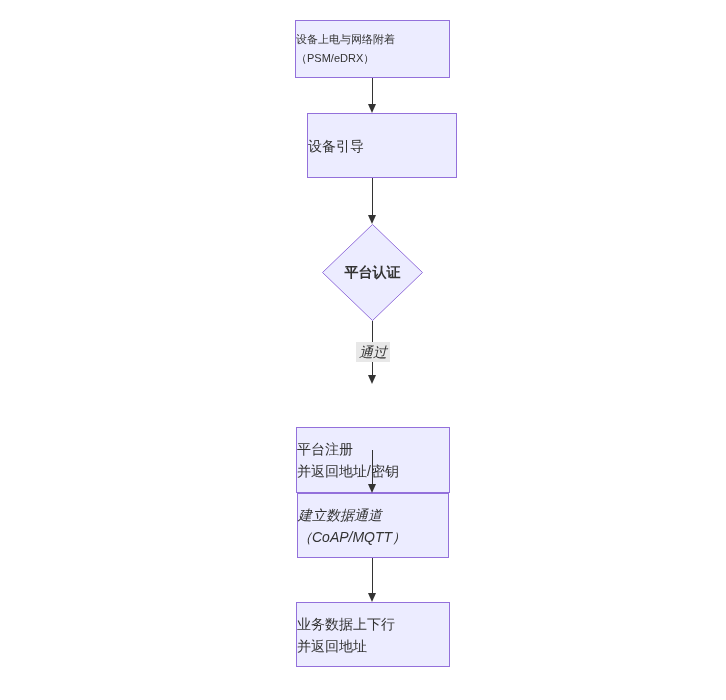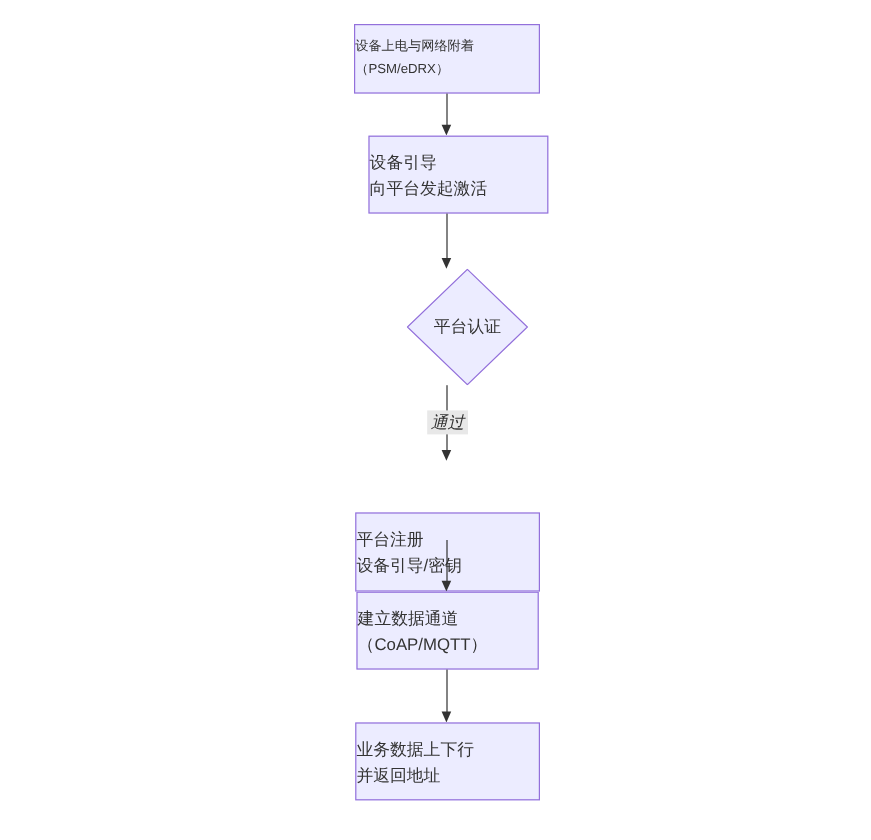--- a/index.html
+++ b/index.html
@@ -105,52 +105,51 @@
     <div class="line">（PSM/eDRX）</div>
   </div>
 
   <div class="arrow" style="left:372px; top:78px; height:35px;">
     <div class="arrow-line"></div>
     <div class="arrow-head"></div>
   </div>
 
   <div class="node rect" style="left:307px; top:113px; width:150px; height:65px;">
     <div class="line">设备引导</div>
-    <div class="line">向平台发起激活</div>
   </div>
 
   <div class="arrow" style="left:372px; top:178px; height:46px;">
     <div class="arrow-line"></div>
     <div class="arrow-head"></div>
   </div>
 
-  <div class="diamond-wrap" style="left:339px; top:224px; width:101px; height:97px;">
+  <div class="diamond-wrap" style="left:322px; top:224px; width:101px; height:97px;font-weight:bold;">
     <svg width="101" height="97" viewBox="0 0 101 97">
       <polygon class="diamond-shape" points="50.5,0.5 100.5,48.5 50.5,96.5 0.5,48.5"></polygon>
     </svg>
     <div class="diamond-label">平台认证</div>
   </div>
 
   <div class="arrow" style="left:372px; top:321px; height:63px;">
     <div class="arrow-line"></div>
     <div class="arrow-head"></div>
   </div>
   <div class="edge-label" style="left:373px; top:352px;font-style:italic;">通过</div>
 
   <div class="node rect" style="left:296px; top:384px; width:154px; height:66px;margin-top:43px;">
     <div class="line">平台注册</div>
-    <div class="line">设备引导/密钥</div>
+    <div class="line">并返回地址/密钥</div>
   </div>
 
   <div class="arrow" style="left:372px; top:450px; height:43px;">
     <div class="arrow-line"></div>
     <div class="arrow-head"></div>
   </div>
 
-  <div class="node rect" style="left:297px; top:493px; width:152px; height:65px;">
+  <div class="node rect" style="left:297px; top:493px; width:152px; height:65px;font-style:italic;">
     <div class="line">建立数据通道</div>
     <div class="line">（CoAP/MQTT）</div>
   </div>
 
   <div class="arrow" style="left:372px; top:558px; height:44px;">
     <div class="arrow-line"></div>
     <div class="arrow-head"></div>
   </div>
 
   <div class="node rect" style="left:296px; top:602px; width:154px; height:65px;">

